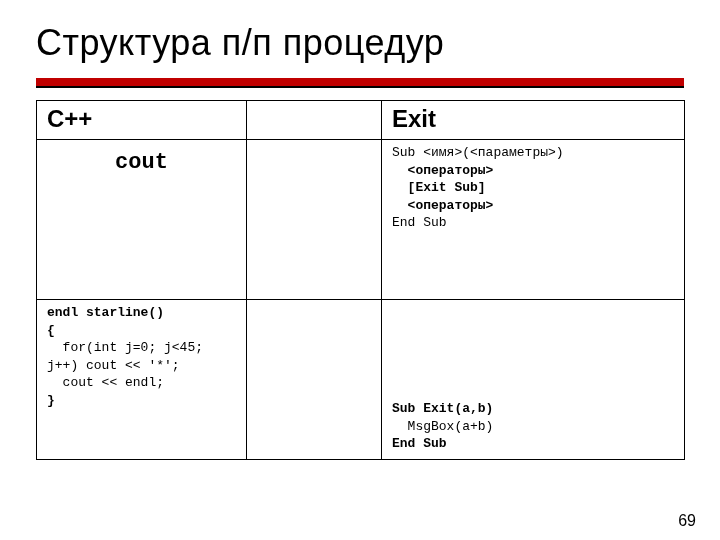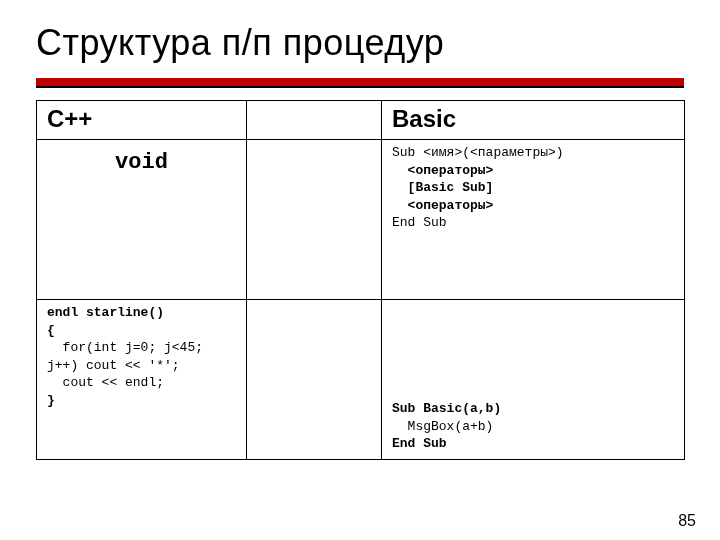--- a/index.html
+++ b/index.html
@@ -113,55 +113,55 @@
 
     <tbody>
         <tr class="row-head">
       <td>
         <span class="lang-head">С++</span>
       </td>
       <td>
         <span></span>
       </td>
       <td>
-        <span class="lang-head">Basic</span>
+        <span class="lang-head">Exit</span>
       </td>
     </tr>
 
     <tr class="row-body">
       <td>
-        <span class="kw-void">void</span>
+        <span class="kw-void">cout</span>
       </td>
       <td>
         <span></span>
       </td>
       <td>
         <pre class="code"><span>Sub &lt;имя&gt;(&lt;параметры&gt;)</span>
 <b>  &lt;операторы&gt;</b>
-<b>  [Basic Sub]</b>
+<b>  [Exit Sub]</b>
 <b>  &lt;операторы&gt;</b>
 <span>End Sub</span></pre>
       </td>
     </tr>
 
     <tr class="row-ex">
       <td>
         <pre class="code"><b>endl starline()</b>
 <b>{</b>
 <span>  for(int j=0; j&lt;45;</span>
 <span>j++) cout &lt;&lt; '*';</span>
 <span>  cout &lt;&lt; endl;</span>
 <b>}</b></pre>
       </td>
       <td>
         <span></span>
       </td>
       <td style="vertical-align:bottom;">
-        <pre class="code"><b>Sub Basic(a,b)</b>
+        <pre class="code"><b>Sub Exit(a,b)</b>
 <span>  MsgBox(a+b)</span>
 <b>End Sub</b></pre>
       </td>
     </tr>
   </tbody>
     </table>
 
-  <div class="pagenum">85</div>
+  <div class="pagenum">69</div>
 </div>
 
 </body></html>

